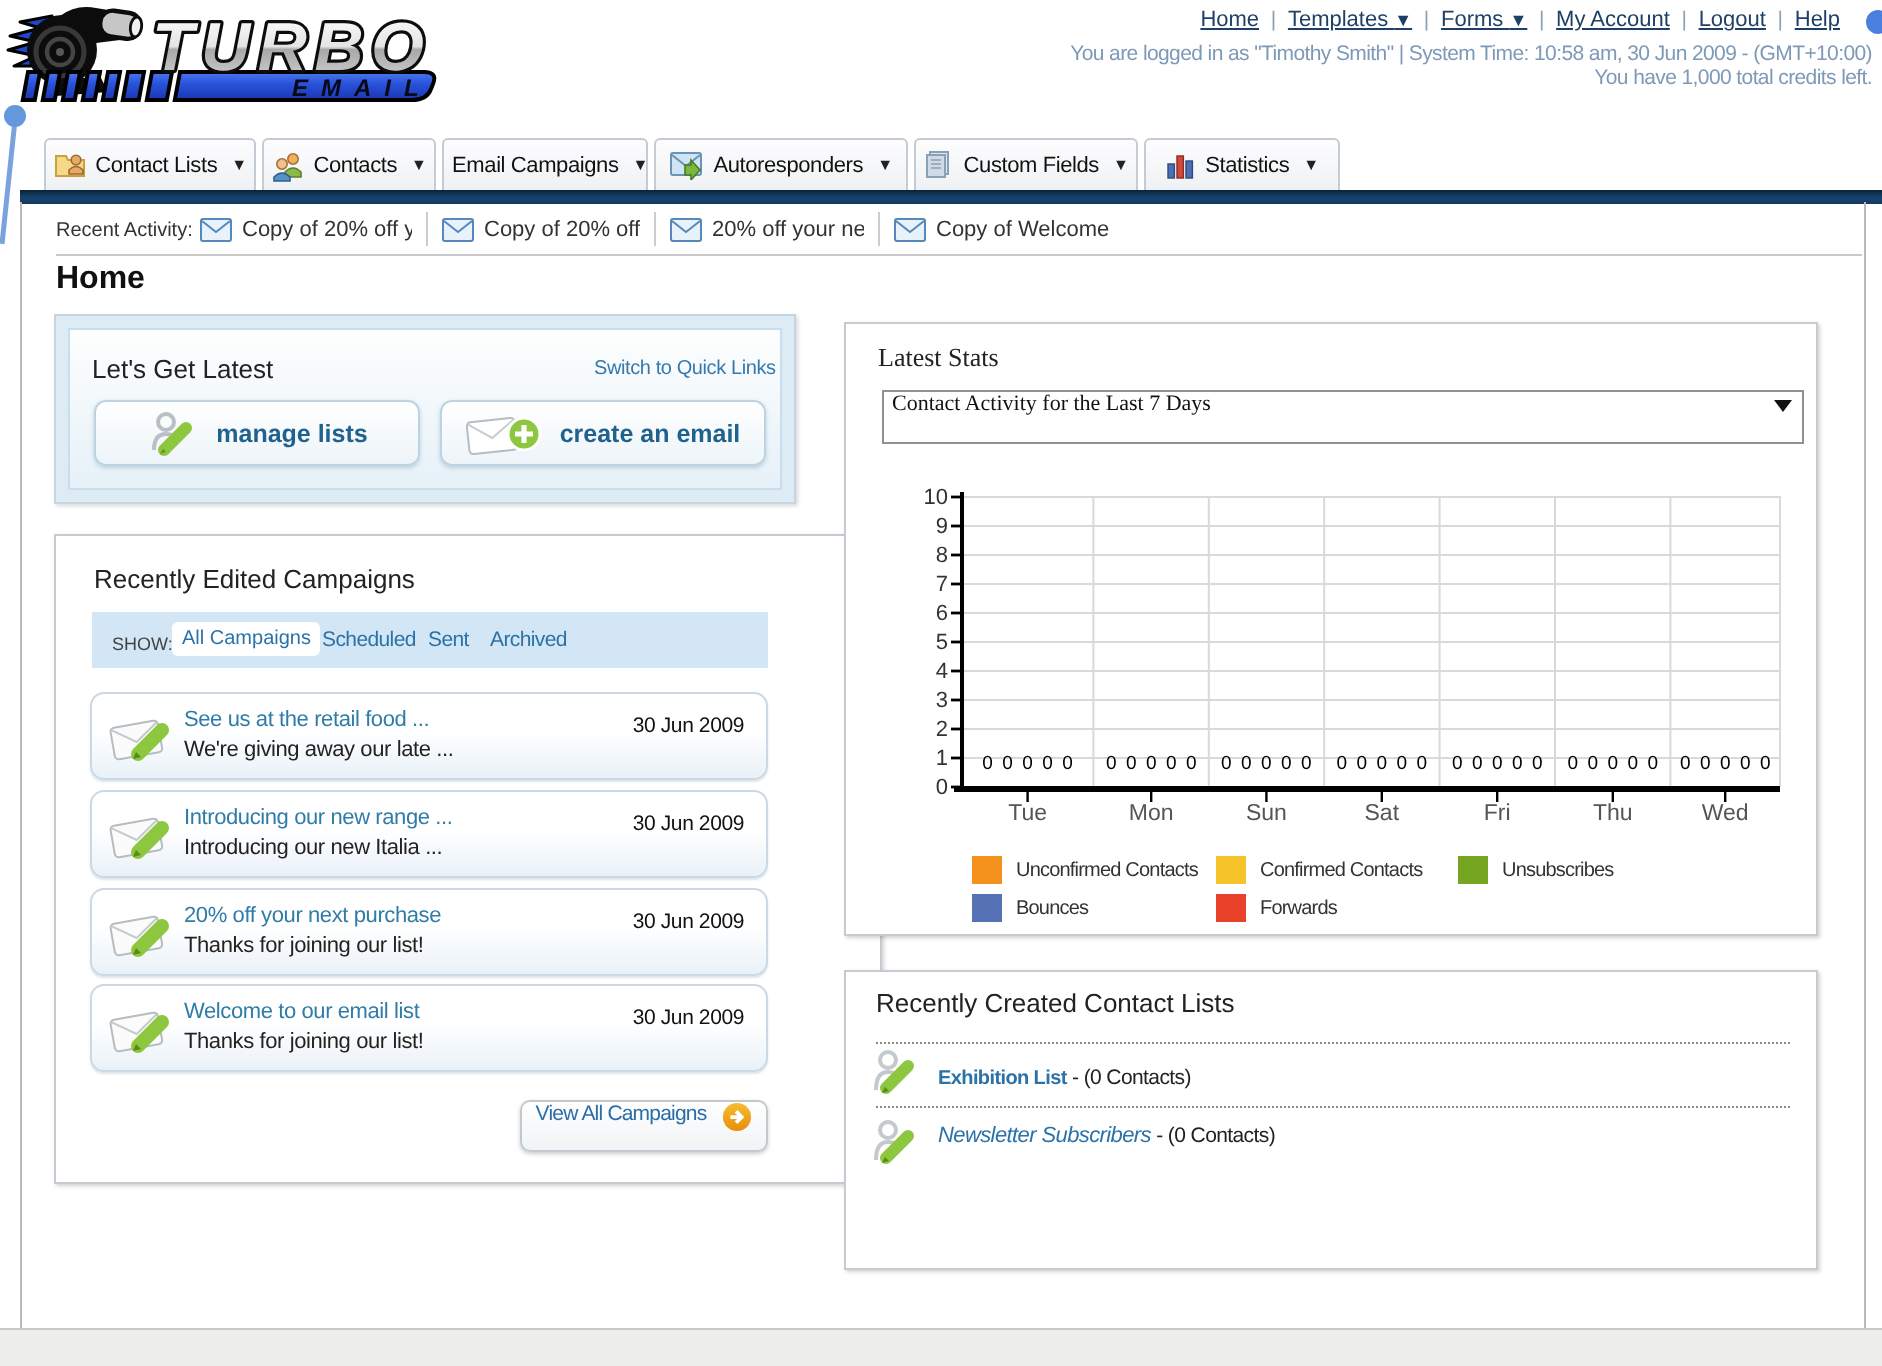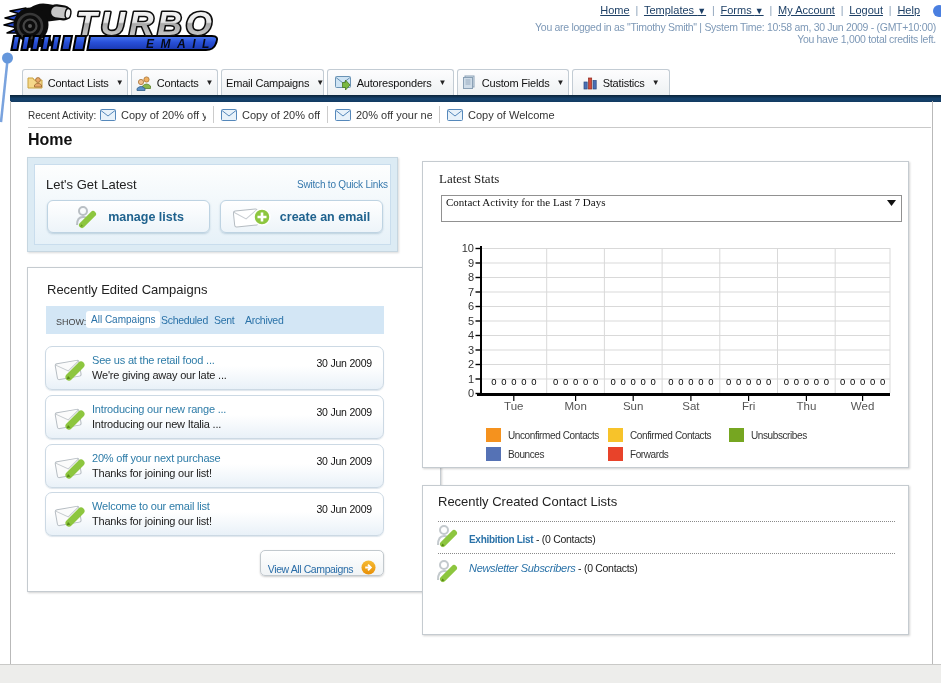--- a/index.html
+++ b/index.html
@@ -23,21 +23,21 @@
 .panel { position:absolute; background:#fff; border:1px solid #c5cbd0; box-shadow:1px 1px 2px rgba(0,0,0,0.18); }
 .ptitle { font-size:13px; color:#222; }
 .bluelink { color:#2a72a8; font-size:12px; text-decoration:none; }
 .rowbox { position:absolute; left:17px; width:339px; height:44px; border:1px solid #ccd9e4;
   border-radius:7px; background:linear-gradient(#ffffff 45%,#e9f1f8); box-shadow:0 1px 1px rgba(120,150,180,0.25); }
 .rowbox .rtitle { position:absolute; left:46px; top:7px; font-size:11px; letter-spacing:-0.2px; color:#2e7ca8; }
 .rowbox .rsub { position:absolute; left:46px; top:22px; font-size:11px; letter-spacing:-0.2px; color:#222; }
 .rowbox .rdate { position:absolute; right:11px; top:10px; font-size:10.5px; letter-spacing:-0.2px; color:#111;text-align:center; }
 .whitebtn { position:absolute; border:1px solid #c2c9ce; border-radius:5px;
   background:linear-gradient(#ffffff,#f0f3f5); box-shadow:0 1px 2px rgba(0,0,0,0.2);
-  display:flex; align-items:flex-end; justify-content:center; gap:8px; font-size:10.5px; letter-spacing:-0.4px; color:#2a6da8; white-space:nowrap; }
+  display:flex; align-items:flex-start; justify-content:center; gap:8px; font-size:10.5px; letter-spacing:-0.4px; color:#2a6da8; white-space:nowrap; }
 .gsbtn { position:absolute; width:163px; height:33px; border:1px solid #bed3e2; border-radius:6px;
   background:linear-gradient(#ffffff,#edf4f9); box-shadow:0 1px 2px rgba(100,140,170,0.35);
   display:flex; align-items:center; justify-content:center; gap:9px; font-size:12.5px; font-weight:bold; color:#1f628e; }
 </style>
 </head>
 <body>
 
 <svg class="abs" style="left:0px;top:0px" width="230" height="56" viewBox="0 0 230 56">
   <defs>
     <linearGradient id="chrome" x1="0" y1="0" x2="0" y2="1">

